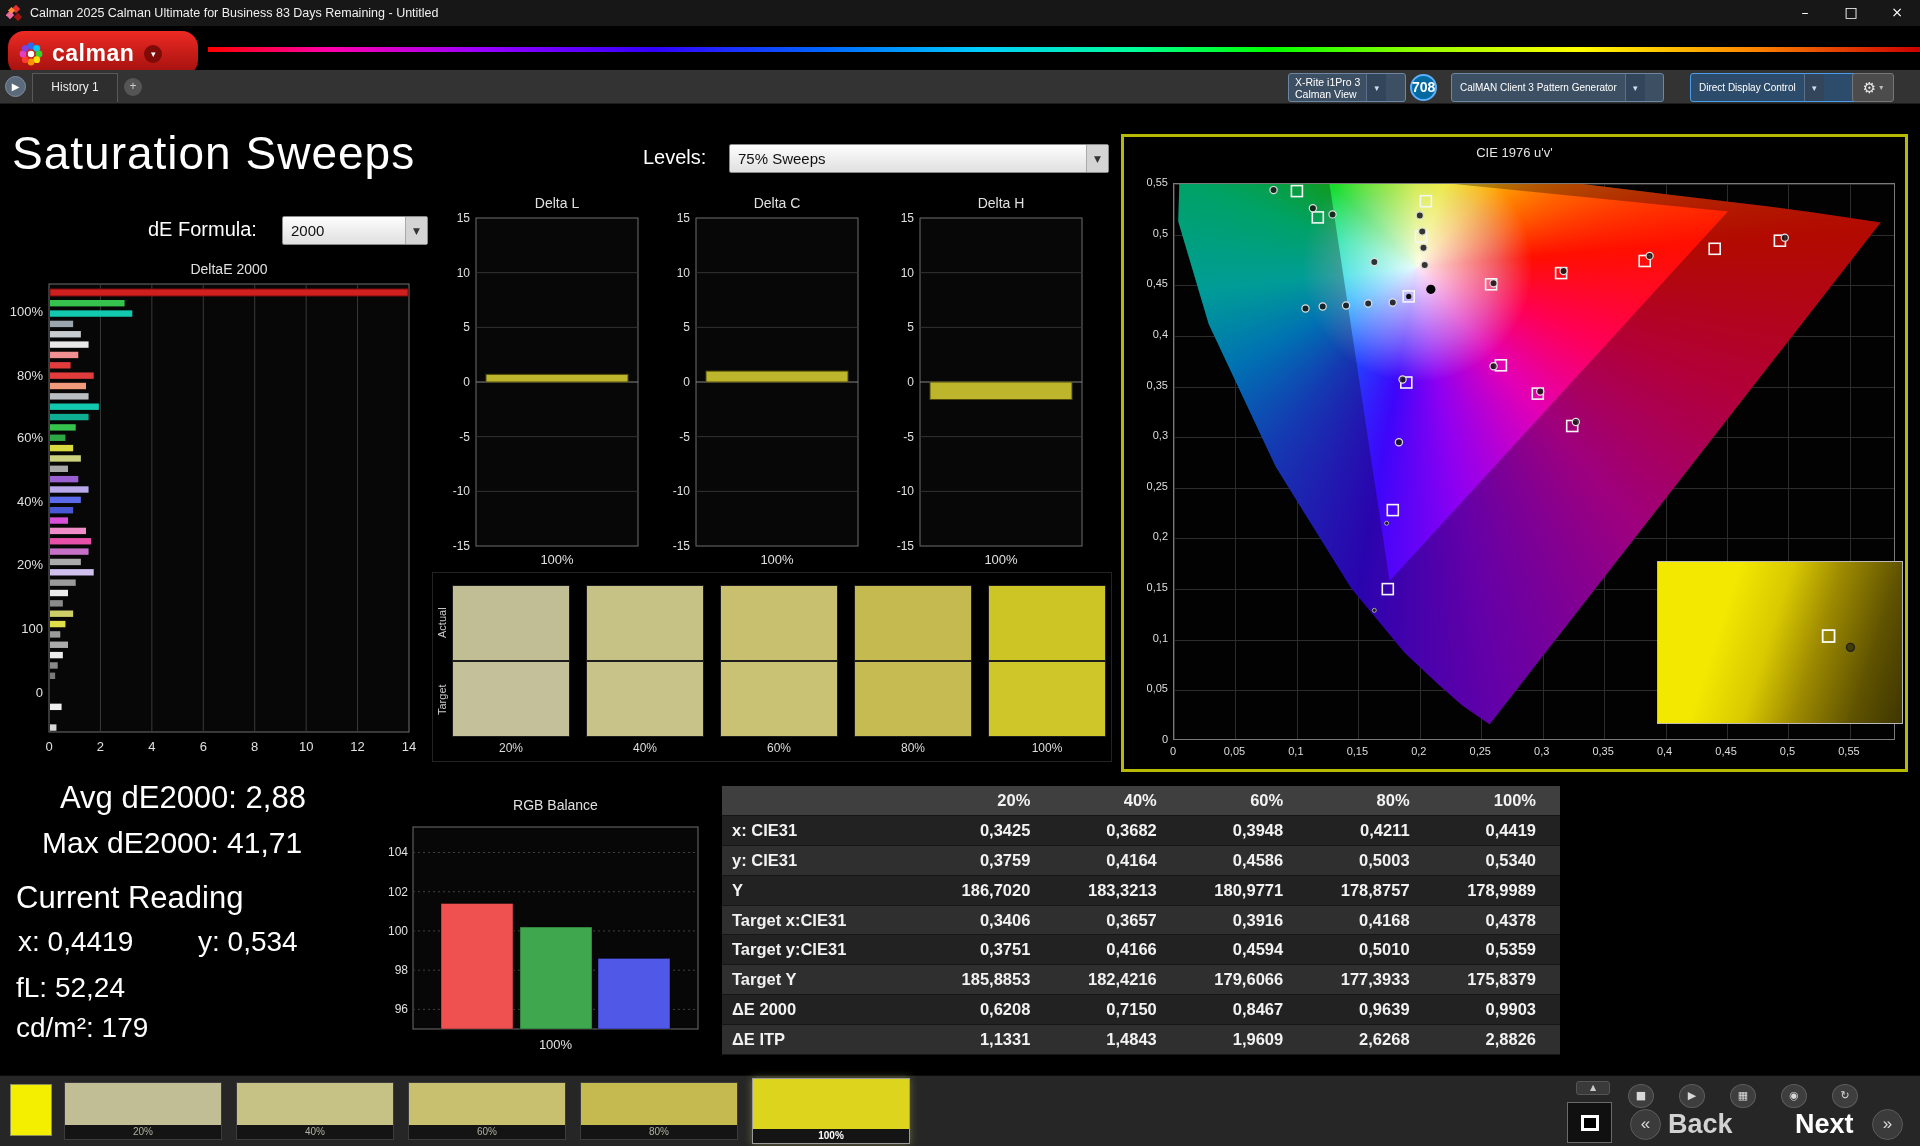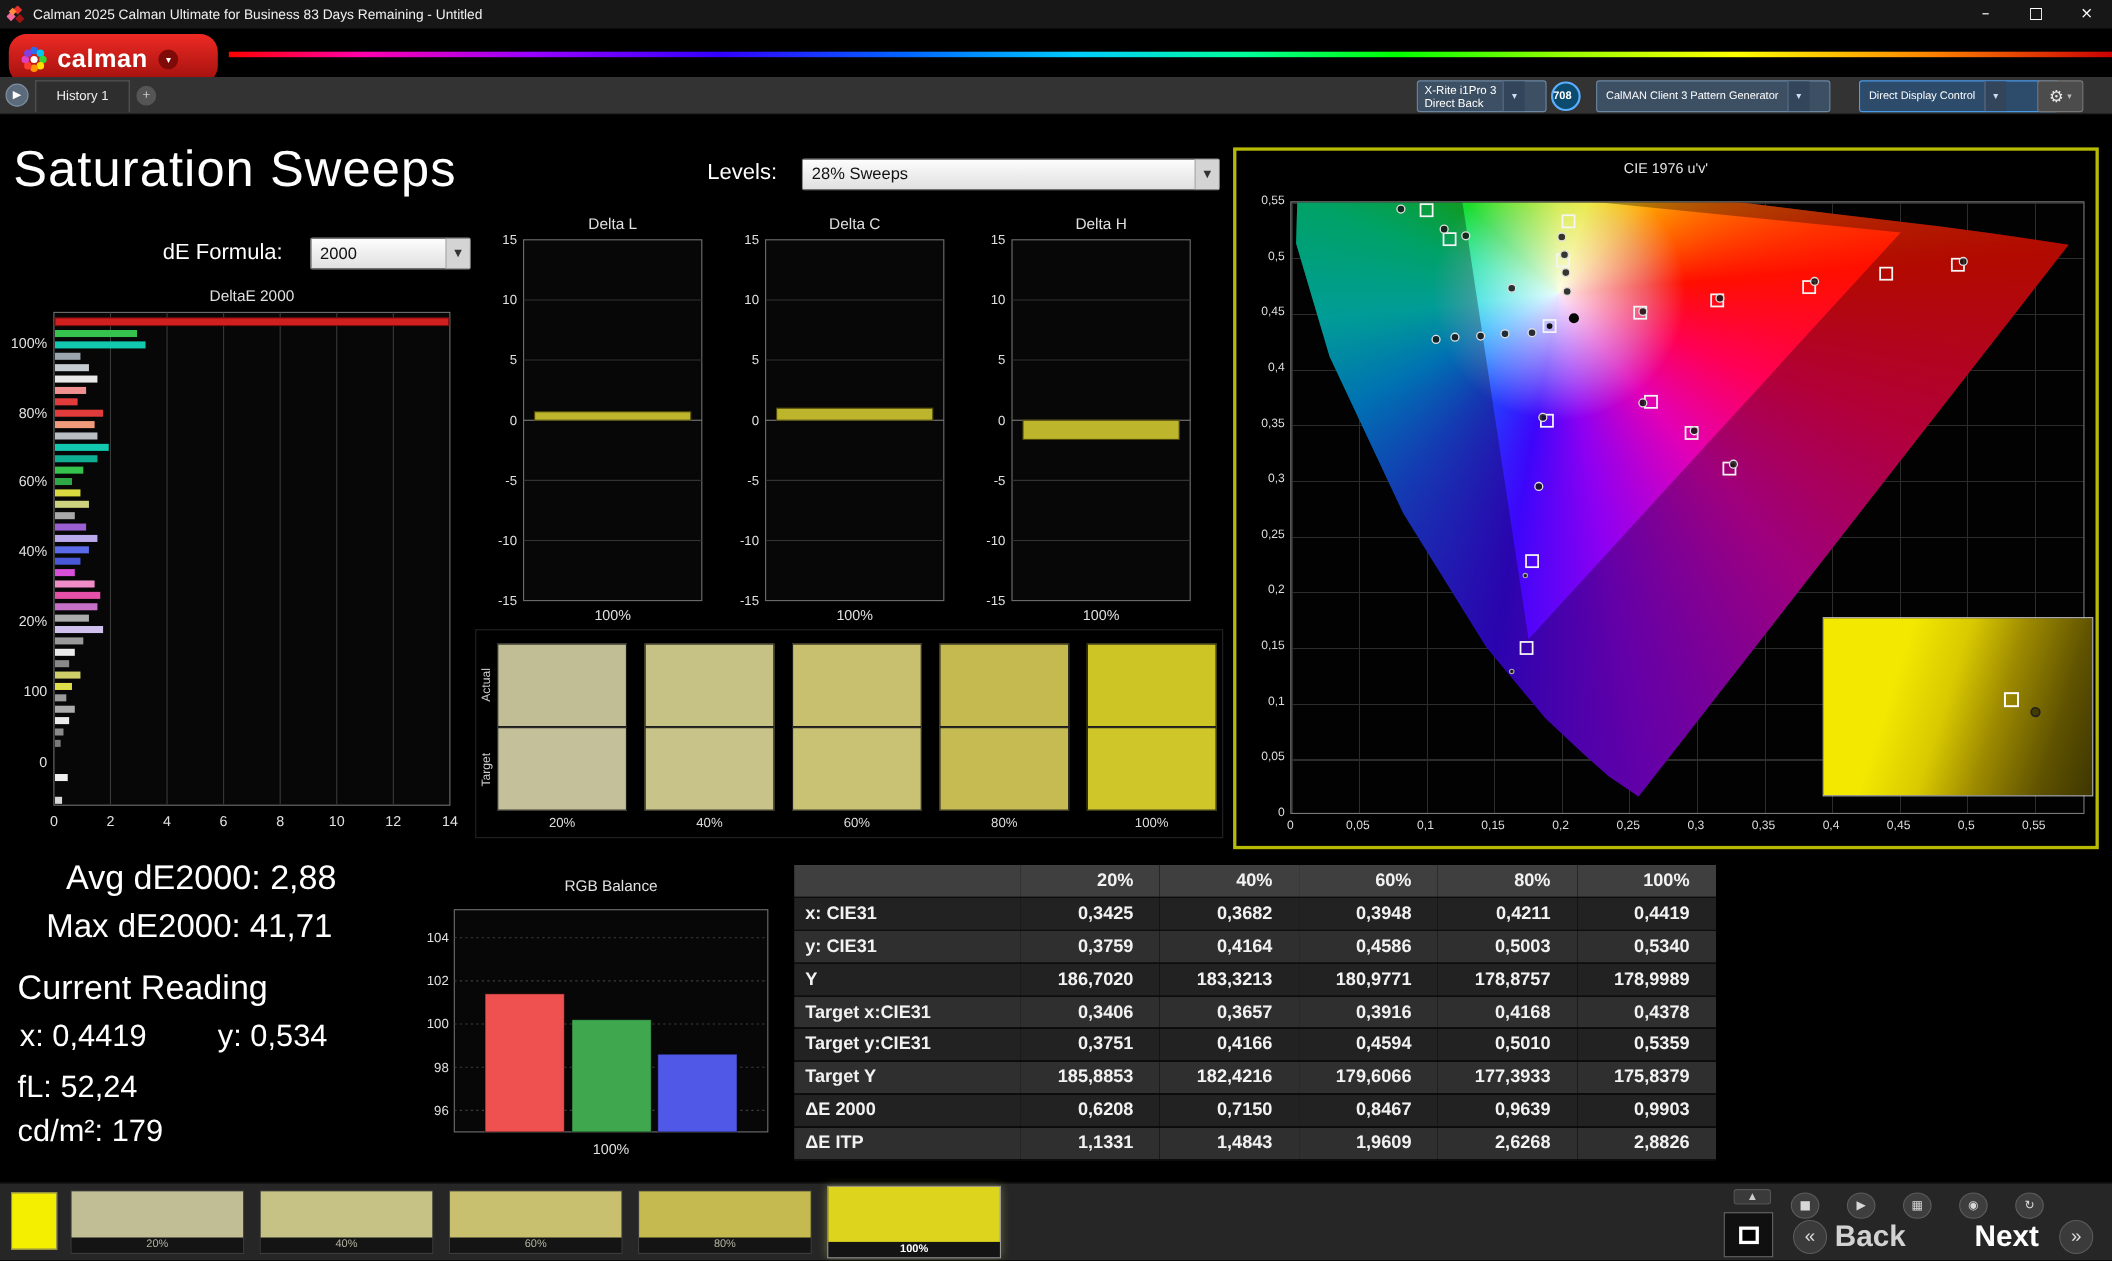--- a/index.html
+++ b/index.html
@@ -23,21 +23,21 @@
   
   .toolbar{position:absolute;top:70px;left:0;width:1920px;height:34px;background:#333;border-bottom:1px solid #1c1c1c}
   .nav-left{position:absolute;left:5px;top:6px;width:21px;height:21px;border-radius:50%;background:#5b6b7b;border:1px solid #7d8fa2;color:#fff;font-size:10px;text-align:center;line-height:19px;font-family:"DejaVu Sans",sans-serif}
   .history-tab{position:absolute;left:32px;top:3px;width:86px;height:29px;background:#2e2e2e;border:1px solid #585858;border-bottom:none;color:#eee;font-size:12px;text-align:center;line-height:27px}
   .add-tab{position:absolute;left:124px;top:8px;width:18px;height:18px;border-radius:50%;background:#555;color:#ccc;font-size:12px;text-align:center;line-height:16px}
   .tb-box{position:absolute;top:3px;height:29px;background:#3c4f63;border:1px solid #6b87a3;border-radius:3px;color:#fff;display:flex;align-items:center}
   .tb-box .dd{width:20px;align-self:stretch;display:flex;align-items:center;justify-content:center;border-left:1px solid #5a7089;background:#33455a;font-size:9px;color:#cfe0f0;font-family:"DejaVu Sans",sans-serif}
   .tb-2line{display:flex;flex-direction:column;justify-content:center;padding:0 6px;line-height:12px;font-size:10.5px}
   .tb-1line{padding:0 8px;font-size:10px;white-space:nowrap}
   .meter-box{left:1288px;width:118px}
-  .badge{position:absolute;left:1410px;top:4px;width:27px;height:27px;border-radius:50%;background:#0c4a6e;border:2px solid #5ab0ff;color:#fff;font-size:10px;font-weight:bold;text-align:left;line-height:23px}
+  .badge{position:absolute;left:1410px;top:4px;width:27px;height:27px;border-radius:50%;background:#0369a1;border:2px solid #5ab0ff;color:#fff;font-size:14px;font-weight:bold;text-align:right;line-height:23px}
   .pattern-box{left:1451px;width:213px}
   .display-box{left:1690px;width:182px;background:#2d4b6b;border-color:#4a9be8}
   .gear-box{position:absolute;left:1852px;top:3px;width:42px;height:29px;background:#4c4c4c;border:1px solid #777;border-radius:3px;display:flex;align-items:center;justify-content:center;gap:3px;color:#e8e8e8;font-family:"DejaVu Sans",sans-serif}
   .gear-box .g{font-size:15px}.gear-box .a{font-size:8px;color:#bbb}
 
   
   .main{position:absolute;top:104px;left:0;width:1920px;height:917px;background:#000}
   .page-title{position:absolute;left:12px;top:22px;font-size:46px;font-weight:300;color:#fff;letter-spacing:1px}
   .field-label{position:absolute;font-size:20px;color:#fff;font-weight:400}
   .combo{position:absolute;height:29px;background:linear-gradient(#fdfdfd,#e0e0e0);border:1px solid#8a8a8a;color:#111;font-size:15px;display:flex;align-items:center;padding-left:8px;border-radius:2px}
@@ -131,21 +131,21 @@
 </div>
 
 <div class="toolbar">
   <div class="nav-left">▶</div>
   <div class="history-tab">History 1</div>
   <div class="add-tab">+</div>
 
   <div class="tb-box meter-box">
     <div class="tb-2line">
       <span>X-Rite i1Pro 3</span>
-      <span>Direct Back</span>
+      <span>Calman View</span>
     </div>
     <span class="dd">▾</span>
   </div>
   <div class="badge">708</div>
   <div class="tb-box pattern-box">
     <span class="tb-1line">CalMAN Client 3 Pattern Generator</span>
     <span class="dd">▾</span>
   </div>
   <div class="tb-box display-box">
     <span class="tb-1line">Direct Display Control</span>
@@ -162,21 +162,21 @@
   <div class="page-title">Saturation Sweeps</div>
 
   <div class="field-label" style="left:148px;top:114px">dE Formula:</div>
   <div class="combo" style="left:282px;top:112px;width:146px">
     <span>2000</span>
     <span class="arrow">▼</span>
   </div>
 
   <div class="field-label" style="left:643px;top:42px">Levels:</div>
   <div class="combo" style="left:729px;top:40px;width:380px">
-    <span>28% Sweeps</span>
+    <span>75% Sweeps</span>
     <span class="arrow">▼</span>
   </div>
 
   <svg class="chart" style="left:8px;top:154px" width="412" height="512">
       <text x="221" y="16" font-size="14" text-anchor="middle" fill="#e0e0e0" font-family="Liberation Sans, sans-serif">DeltaE 2000</text>
       <rect x="41" y="26" width="360" height="448" fill="#070707" stroke="#6f6f6f"></rect>
       <text x="41" y="493" font-size="13" text-anchor="middle" fill="#e0e0e0" font-family="Liberation Sans, sans-serif">0</text>
       <line x1="92.42857142857142" y1="26" x2="92.42857142857142" y2="474" stroke="#3a3a3a"></line>
       <text x="92.42857142857142" y="493" font-size="13" text-anchor="middle" fill="#e0e0e0" font-family="Liberation Sans, sans-serif">2</text>
       <line x1="143.85714285714283" y1="26" x2="143.85714285714283" y2="474" stroke="#3a3a3a"></line>

